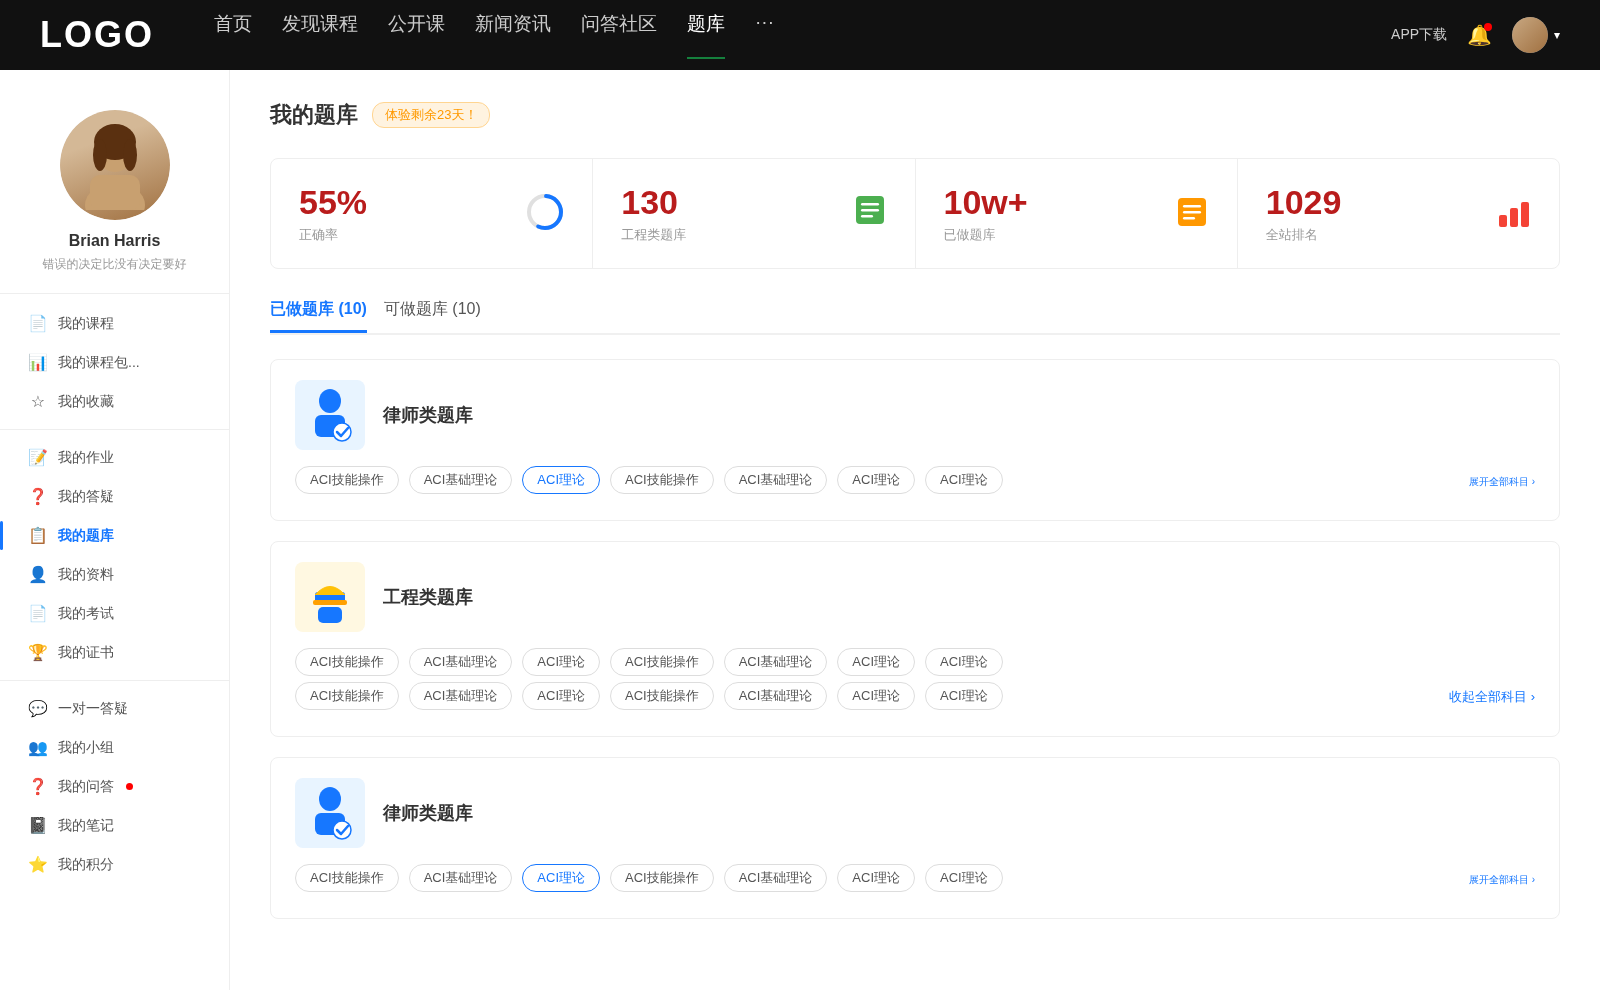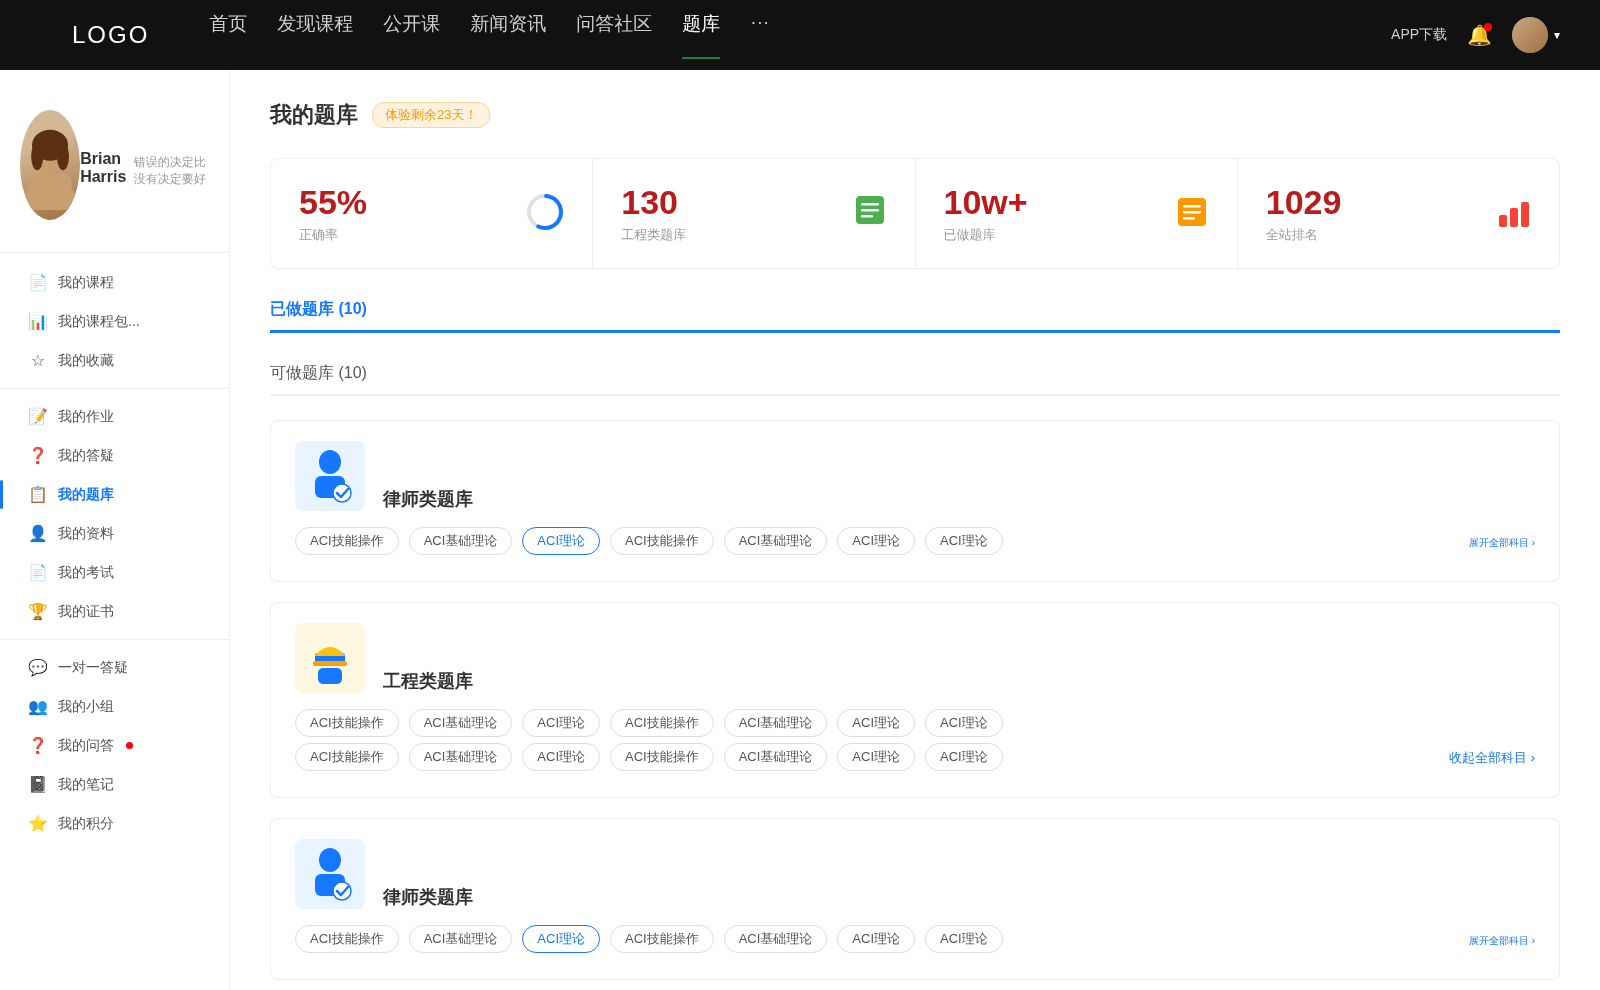--- a/index.html
+++ b/index.html
@@ -9,25 +9,24 @@
     .navbar {
       background: #111;
       height: 70px;
       display: flex;
       align-items: center;
       padding: 0 40px;
       gap: 40px;
     }
     .navbar-logo {
       color: white;
-      font-size: 24px;
-      font-weight: normal;
+      font-size: 36px;
+      font-weight: bold;
       letter-spacing: 2px;
       margin-right: 20px;
-      margin-left: 32px;
     }
     .navbar-nav {
       display: flex;
       gap: 30px;
       flex: 1;
     }
     .nav-item {
       color: #ccc;
       font-size: 19px;
       cursor: pointer;
@@ -83,21 +82,21 @@
     
     .sidebar {
       width: 230px;
       background: white;
       padding: 30px 0;
       flex-shrink: 0;
       border-right: 1px solid #eee;
     }
     .profile-section {
       display: flex;
-      flex-direction: row;
+      flex-direction: column;
       align-items: center;
       padding: 10px 20px 20px;
       border-bottom: 1px solid #eee;
     }
     .profile-avatar {
       width: 110px; height: 110px; border-radius: 50%; overflow: hidden;
       background: #e8e0d8;
       margin-bottom: 12px;
     }
     .profile-avatar-img {
@@ -195,24 +194,23 @@
       gap: 14px;
     }
     .stat-item:last-child { border-right: none; }
     .stat-text { display: flex; flex-direction: column; }
     .stat-value { font-size: 34px; font-weight: 700; color: #b91c1c; }
     .stat-label { font-size: 13px; color: #999; margin-top: 4px; }
 
     
     .tabs-row {
       display: flex;
-      gap: 30px;
+      gap: 17px;
       margin-bottom: 24px;
       border-bottom: 2px solid #f0f0f0;
-      flex-direction: column;
     }
     .tab {
       font-size: 16px;
       color: #555;
       cursor: pointer;
       padding-bottom: 10px;
       font-weight: 500;
     }
     .tab.active {
       color: #1677ff;
@@ -223,21 +221,21 @@
     
     .bank-item {
       border: 1px solid #eee;
       border-radius: 8px;
       margin-bottom: 20px;
       padding: 20px 24px;
       overflow: hidden;
     }
     .bank-item-header {
       display: flex;
-      align-items: flex-end;
+      align-items: center;
       gap: 18px;
       margin-bottom: 16px;
     }
     .bank-icon {
       width: 70px; height: 70px; border-radius: 8px;
       display: flex; align-items: center; justify-content: center;
       background: #e8f4ff;
       flex-shrink: 0;
     }
     .bank-title {

